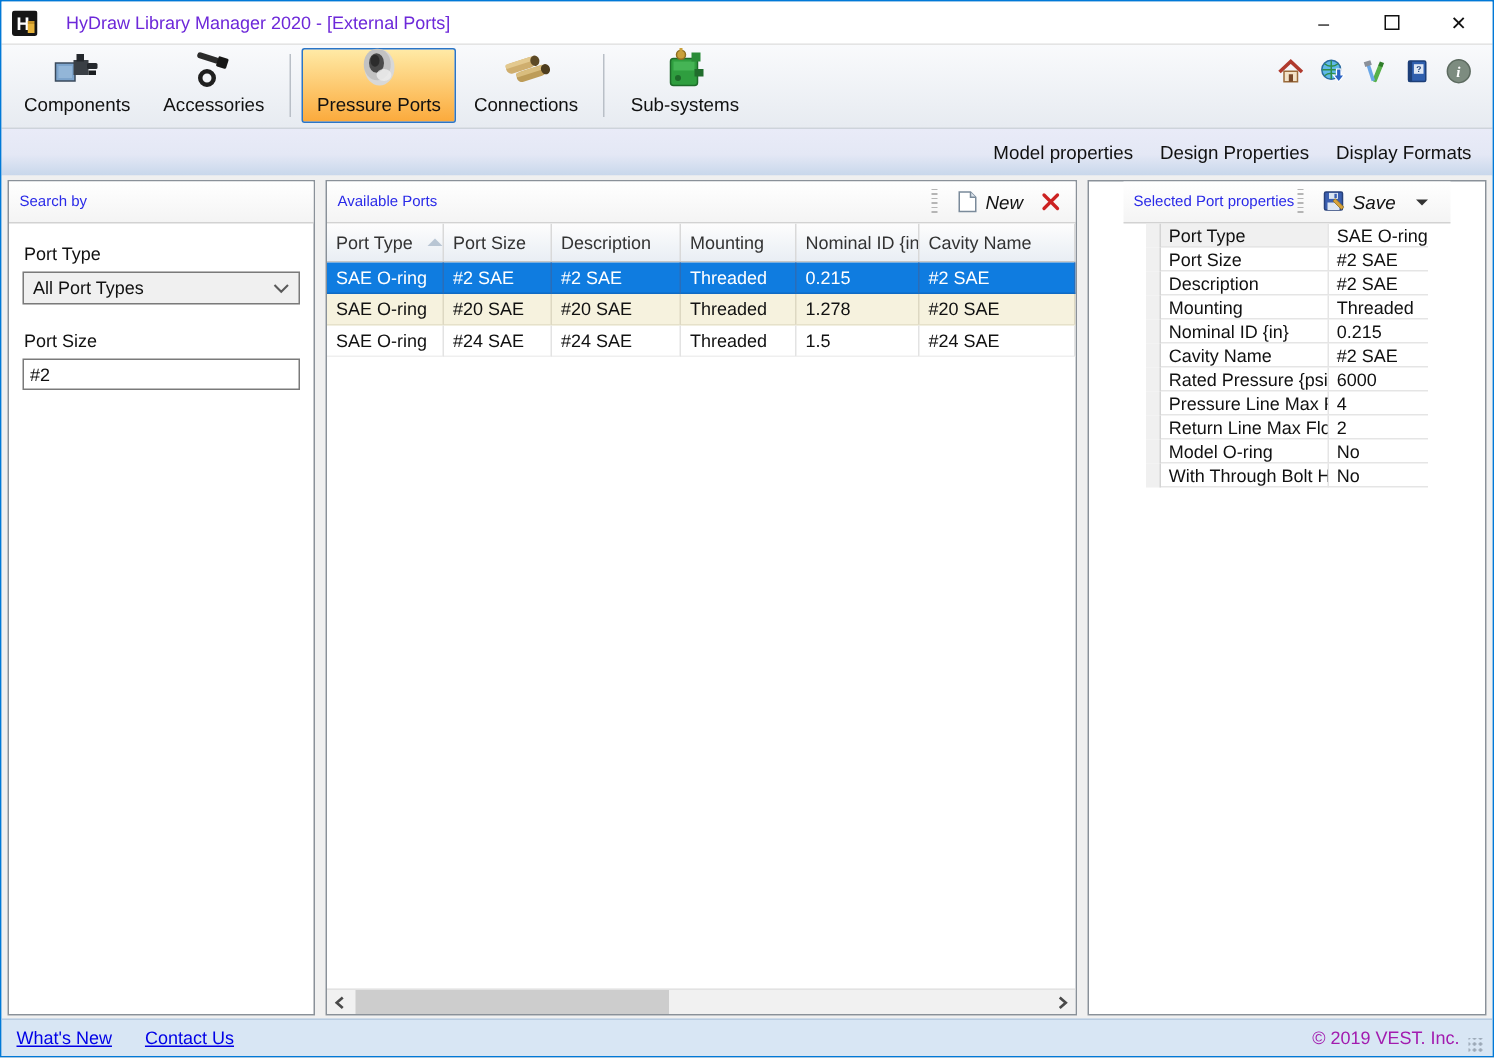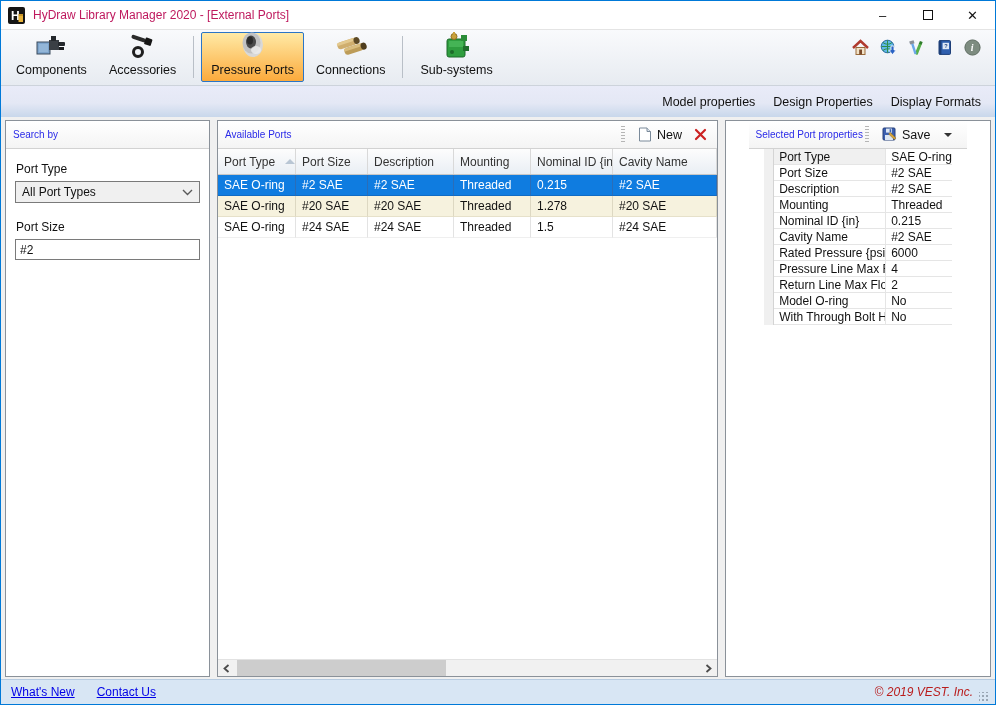--- a/index.html
+++ b/index.html
@@ -8,21 +8,21 @@
 
   .window {
     width:996px; height:705px; margin:0 auto;
     border:1px solid #0079d8; background:#f0f0f0;
     display:flex; flex-direction:column; overflow:hidden;
   }
 
   
   .titlebar { height:28px; background:#ffffff; display:flex; align-items:center; flex:0 0 auto; padding-left:7px; }
   .app-icon { width:17px; height:17px; flex:0 0 auto; }
-  .title-text { margin-left:8px; font-size:12px; color:#be185d; white-space:nowrap; }
+  .title-text { margin-left:19px; font-size:12px; color:#6d28d9; white-space:nowrap; }
   .win-controls { margin-left:auto; display:flex; height:100%; }
   .win-btn { width:45px; height:100%; display:flex; align-items:center; justify-content:center; font-size:13px; color:#111; cursor:default; }
   .maxi-glyph { width:10px; height:10px; border:1px solid #111; display:inline-block; }
 
   
   .toolbar {
     height:57px; flex:0 0 auto; display:flex; align-items:stretch;
     background:linear-gradient(#f9fafc, #e7ebf1);
     border-top:1px solid #e4e4e4; border-bottom:1px solid #cdd3db;
     padding:1px 4px 2px 4px;
@@ -51,21 +51,21 @@
   .panel-mid { flex:1 1 auto; min-width:0; }
   .panel-right { width:266px; flex:0 0 auto;align-items:center; }
 
   .panel-header { height:28px; flex:0 0 auto; display:flex; align-items:center;
     padding:0 4px 0 7px; background:linear-gradient(#ffffff,#f4f4f4);
     border-bottom:1px solid #d2d2d2; }
   .panel-title { color:#2a2ae8; font-size:10px; white-space:nowrap; }
   .hdr-right { margin-left:auto; display:flex; align-items:center; }
   .grip { width:4px; height:17px; margin:0 7px 0 2px;
     background-image:repeating-linear-gradient(to bottom,#b5b5b5 0 1px, transparent 1px 3px); }
-  .hdr-btn { display:flex; align-items:center; gap:5px; padding:2px 5px; border:1px solid transparent; border-radius:2px; cursor:pointer; }
+  .hdr-btn { display:flex; align-items:center; gap:5px; padding:2px 5px; border:1px solid transparent; border-radius:2px; cursor:pointer;font-style:italic; }
   .hdr-btn-label { font-size:12.5px; color:#111; }
   .caret-down { width:0; height:0; border-left:4px solid transparent; border-right:4px solid transparent; border-top:4px solid #333; margin:0 5px 0 2px; }
 
   
   .search-body { padding:11px 9px; }
   .field-label { display:block; margin:2px 0 5px 1px; color:#111; }
   .select {
     height:22px; background:#f0f0f0; border:1px solid #7a7a7a;
     display:flex; align-items:center; padding:0 6px; margin-bottom:17px; cursor:pointer;
   }
@@ -102,21 +102,21 @@
   .prop-label { width:112px; flex:0 0 auto; padding:1px 0 0 5px; border-right:1px solid #e5e5e5;
     border-bottom:1px solid #e5e5e5; white-space:nowrap; overflow:hidden; color:#111; }
   .prop-value { flex:1 1 auto; padding:1px 0 0 5px; border-bottom:1px solid #e5e5e5;
     white-space:nowrap; overflow:hidden; color:#111; }
   .prop-row.selected .prop-label { background:#f0f0f0; }
 
   
   .statusbar { height:25px; flex:0 0 auto; display:flex; align-items:center;
     background:#d8e6f4; border-top:1px solid #b7cbe0; padding:0 6px 0 10px; }
   .status-link { color:#0000e6; text-decoration:underline; margin-right:22px; cursor:pointer; white-space:nowrap; }
-  .copyright { margin-left:auto; color:#b91c1c; white-space:nowrap;font-style:italic; }
+  .copyright { margin-left:auto; color:#a21caf; white-space:nowrap; }
   .resize-grip { width:10px; height:10px; margin-left:6px; align-self:flex-end; margin-bottom:2px; cursor:nwse-resize;
     background-image:radial-gradient(#9aa7b5 1px, transparent 1.2px); background-size:4px 4px; background-position:bottom right; }
 </style>
 </head>
 <body>
 
 <div class="window">
 
   <div class="titlebar">
     <svg class="app-icon" viewBox="0 0 17 17">

